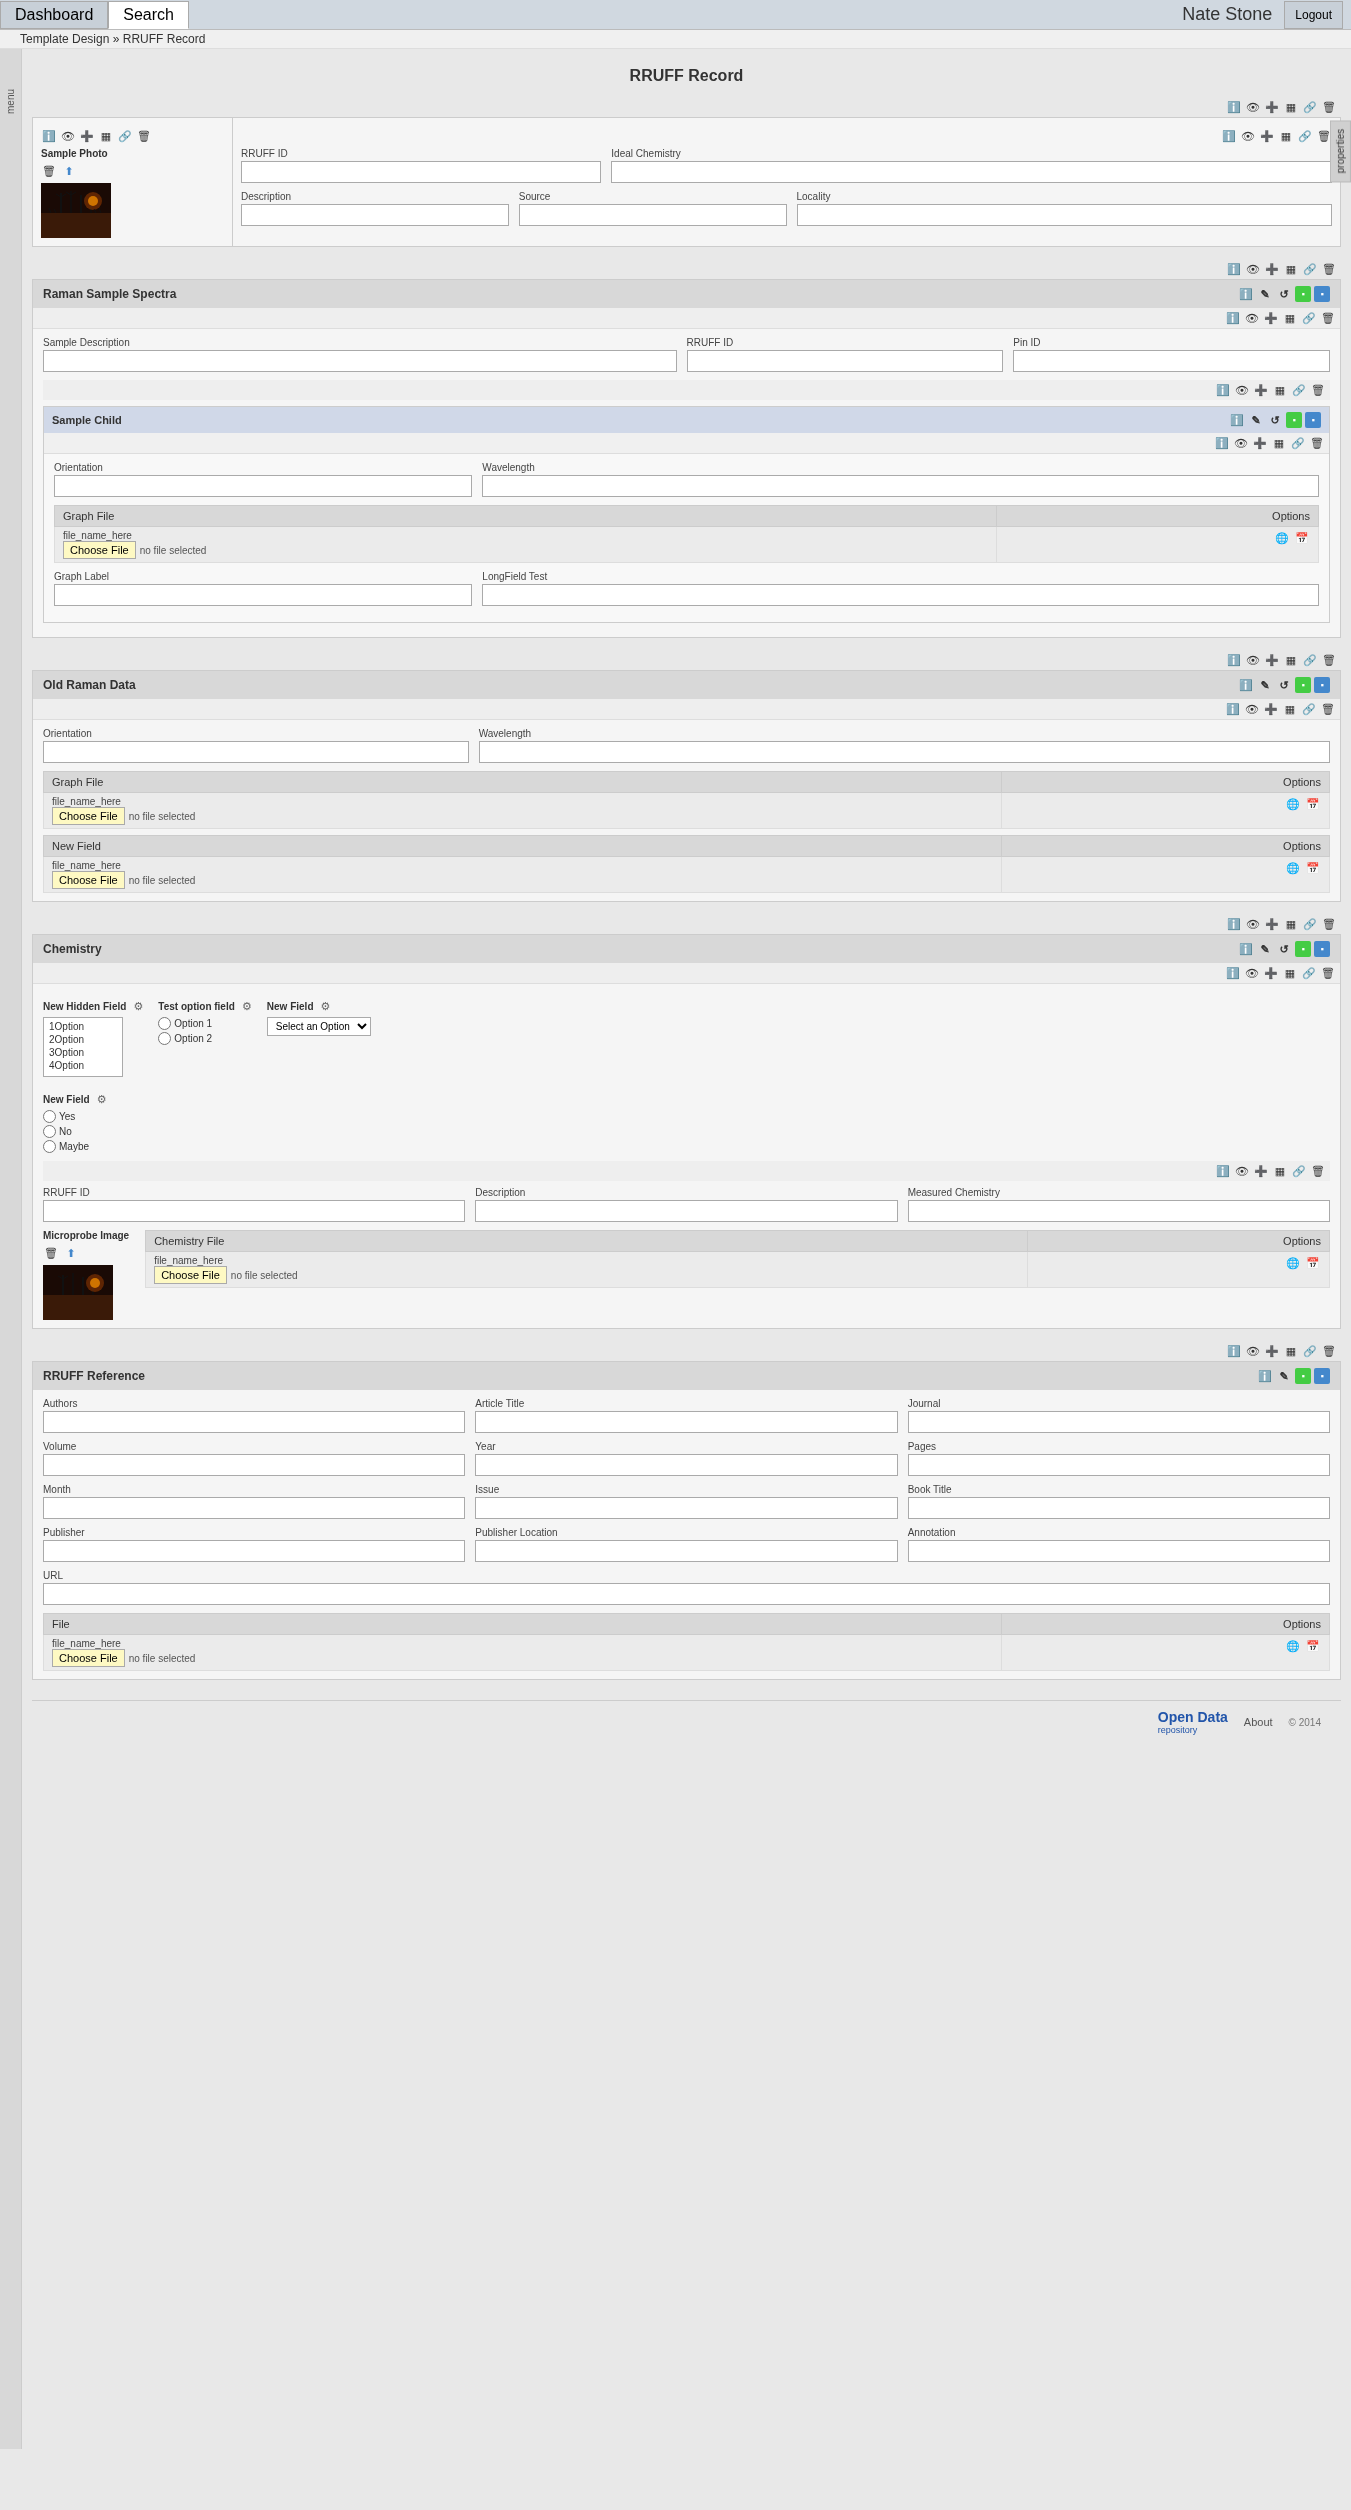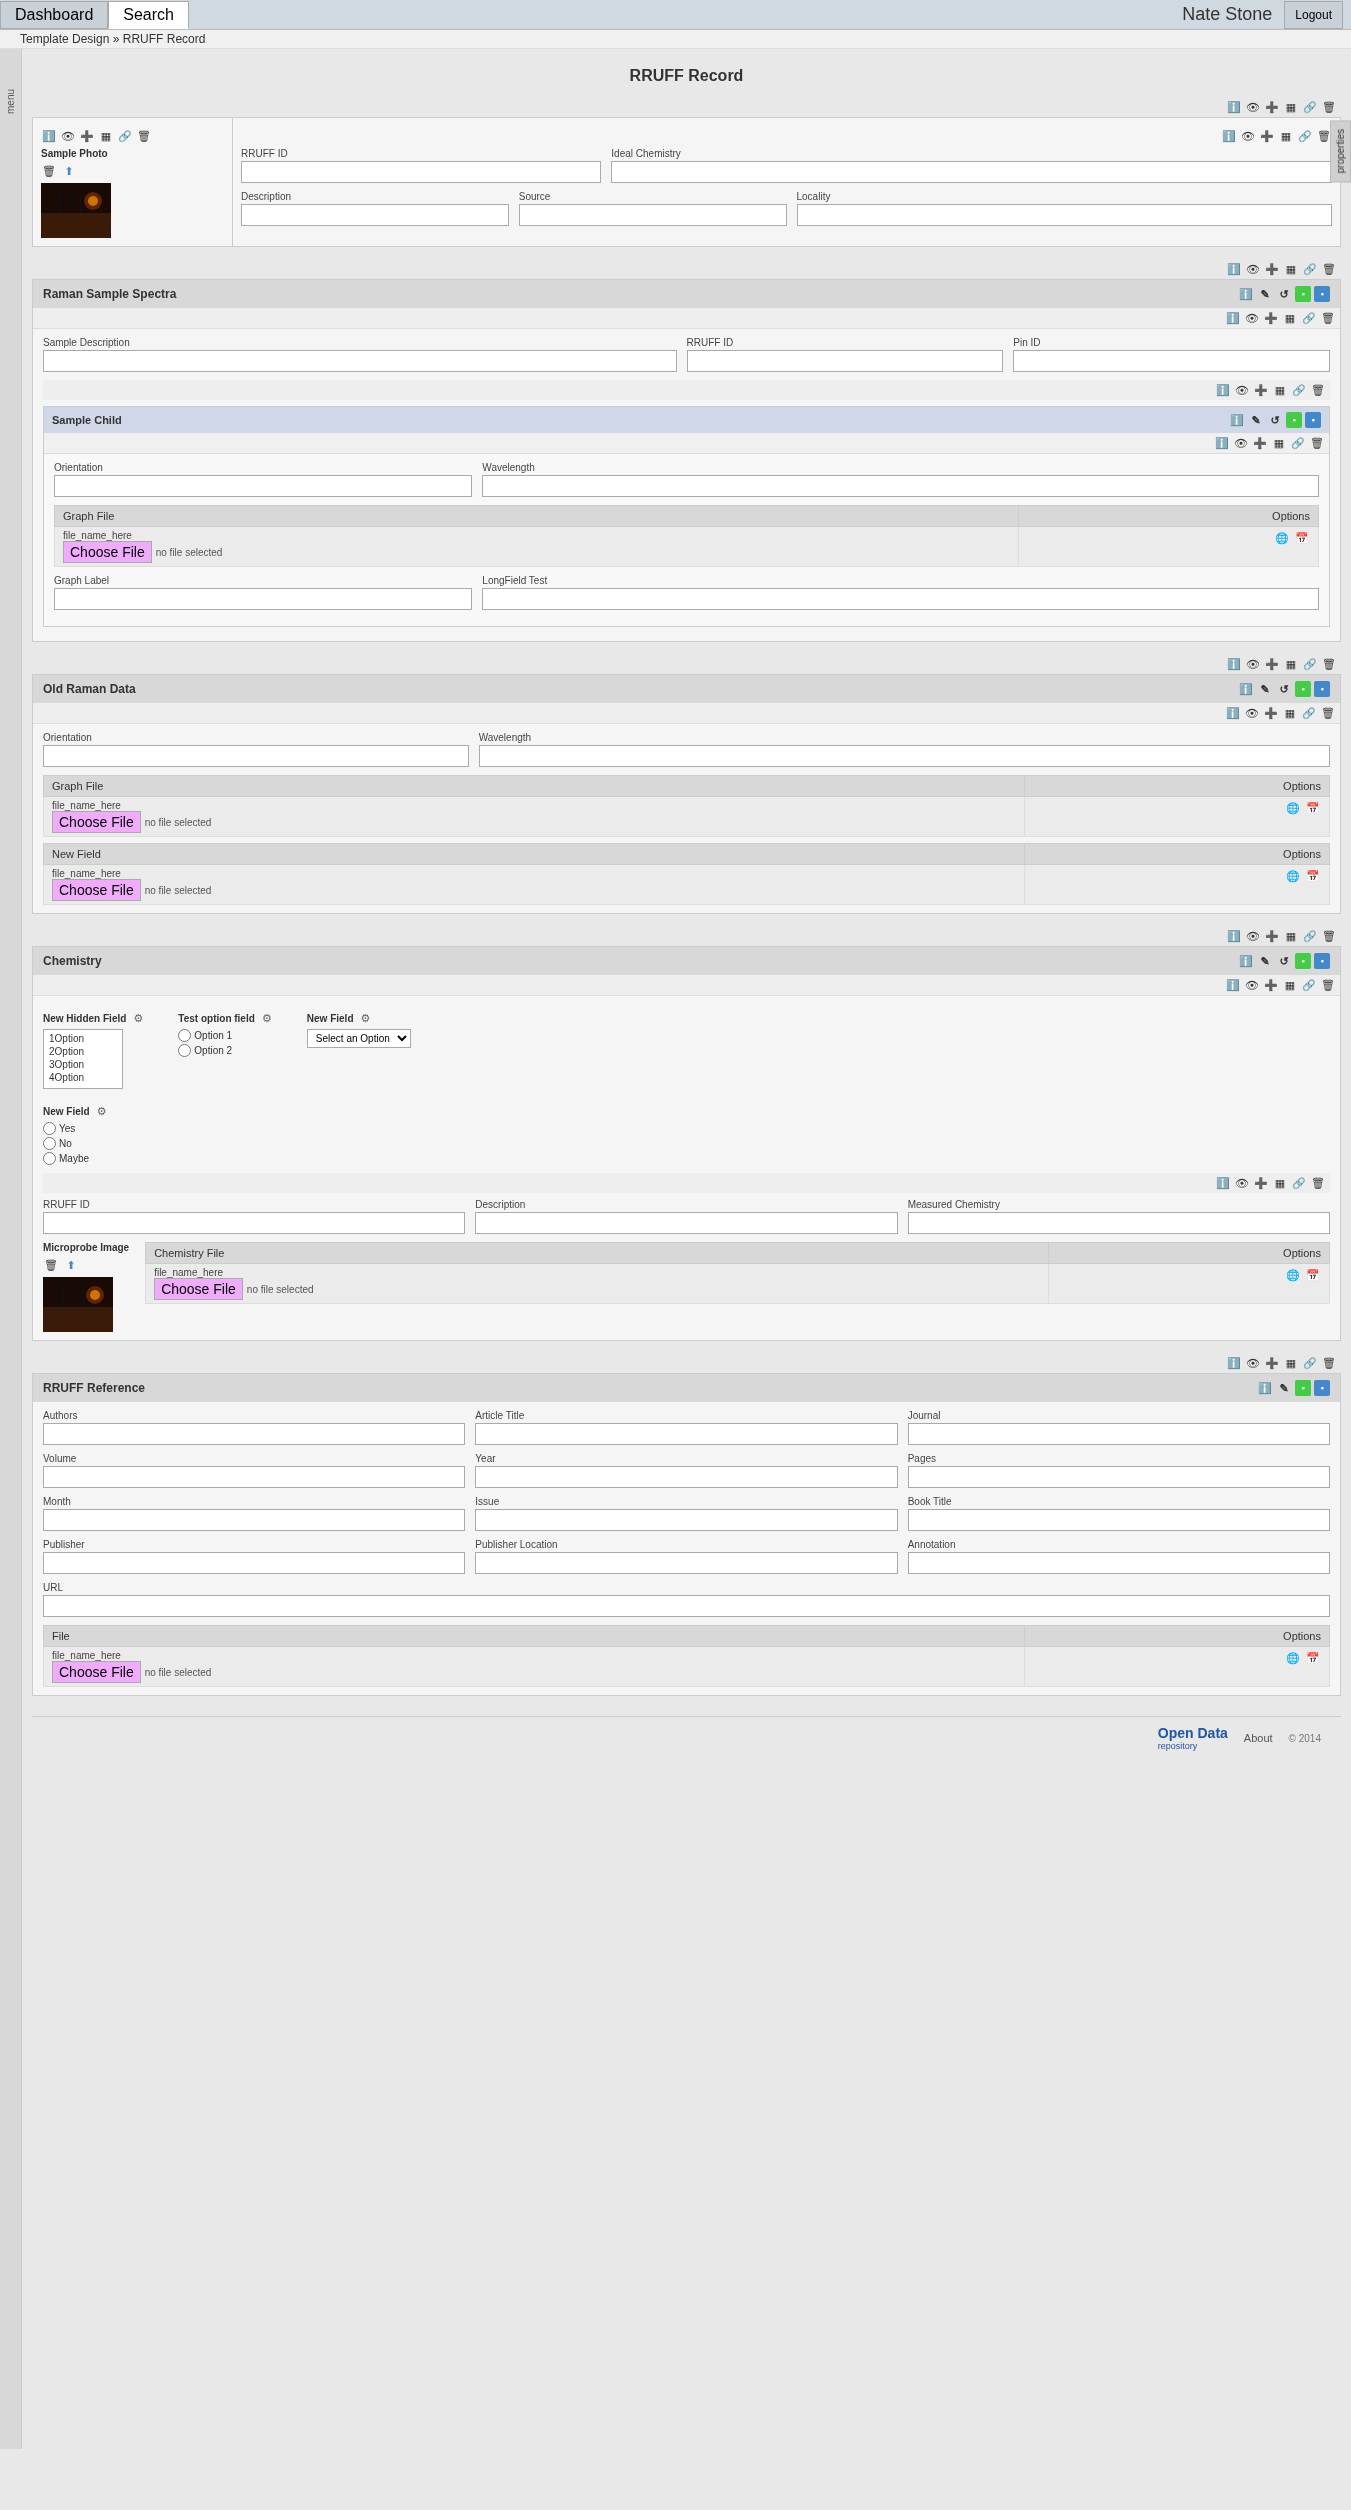--- a/index.html
+++ b/index.html
@@ -51,21 +51,21 @@
     .fields-panel { flex: 1; padding: 8px; }
 
     
     .file-upload-table { width: 100%; border-collapse: collapse; }
     .file-upload-table th { background: #d8d8d8; padding: 4px 8px; font-size: 11px; font-weight: normal; text-align: left; border: 1px solid #ccc; }
     .file-upload-table th.right { text-align: right; }
     .file-upload-table td { padding: 3px 8px; background: #ebebeb; border: 1px solid #ddd; vertical-align: middle; }
     .file-upload-table .filename { font-size: 10px; color: #444; }
     .file-upload-table .options-icons { text-align: right; display: flex; gap: 4px; justify-content: flex-end; }
 
-    .choose-file-btn { background: #f0abfc; border: 1px solid #aaa; padding: 2px 6px; font-size: 14px; cursor: pointer; }
+    .choose-file-btn { background: #fef9c3; border: 1px solid #aaa; padding: 2px 6px; font-size: 11px; cursor: pointer; }
     .no-file-text { font-size: 10px; color: #555; margin-left: 4px; }
     .listbox { border: 1px solid #aaa; background: #fff; padding: 2px; font-size: 10px; min-height: 60px; }
     .listbox div { padding: 1px 3px; }
     .radio-group { display: flex; flex-direction: column; gap: 2px; }
     .radio-group label { font-size: 10px; font-weight: normal; display: flex; align-items: center; gap: 3px; }
     .select-box { border: 1px solid #aaa; padding: 2px 4px; font-size: 10px; background: #fff; }
 
     
     .gear { font-size: 11px; cursor: pointer; color: #666; }
 
@@ -436,21 +436,21 @@
       <div class="outer-toolbar" style="background:#eee; border-bottom:1px solid #ddd;">
         <span class="ico">ℹ️</span>
         <span class="ico">👁</span>
         <span class="ico">➕</span>
         <span class="ico">▦</span>
         <span class="ico">🔗</span>
         <span class="ico">🗑</span>
       </div>
       <div class="section-body">
 
-        <div style="display:flex; gap:32px; flex-wrap:wrap; padding: 6px 0;">
+        <div style="display:flex; gap:12px; flex-wrap:wrap; padding: 6px 0;">
 
           <div>
             <div style="display:flex; align-items:center; gap:4px; margin-bottom:3px;">
               <span style="font-size:10px; font-weight:bold;">New Hidden Field</span>
               <span class="ico gear">⚙</span>
             </div>
             <div class="listbox" style="width:80px;">
               <div>1Option</div>
               <div>2Option</div>
               <div>3Option</div>

